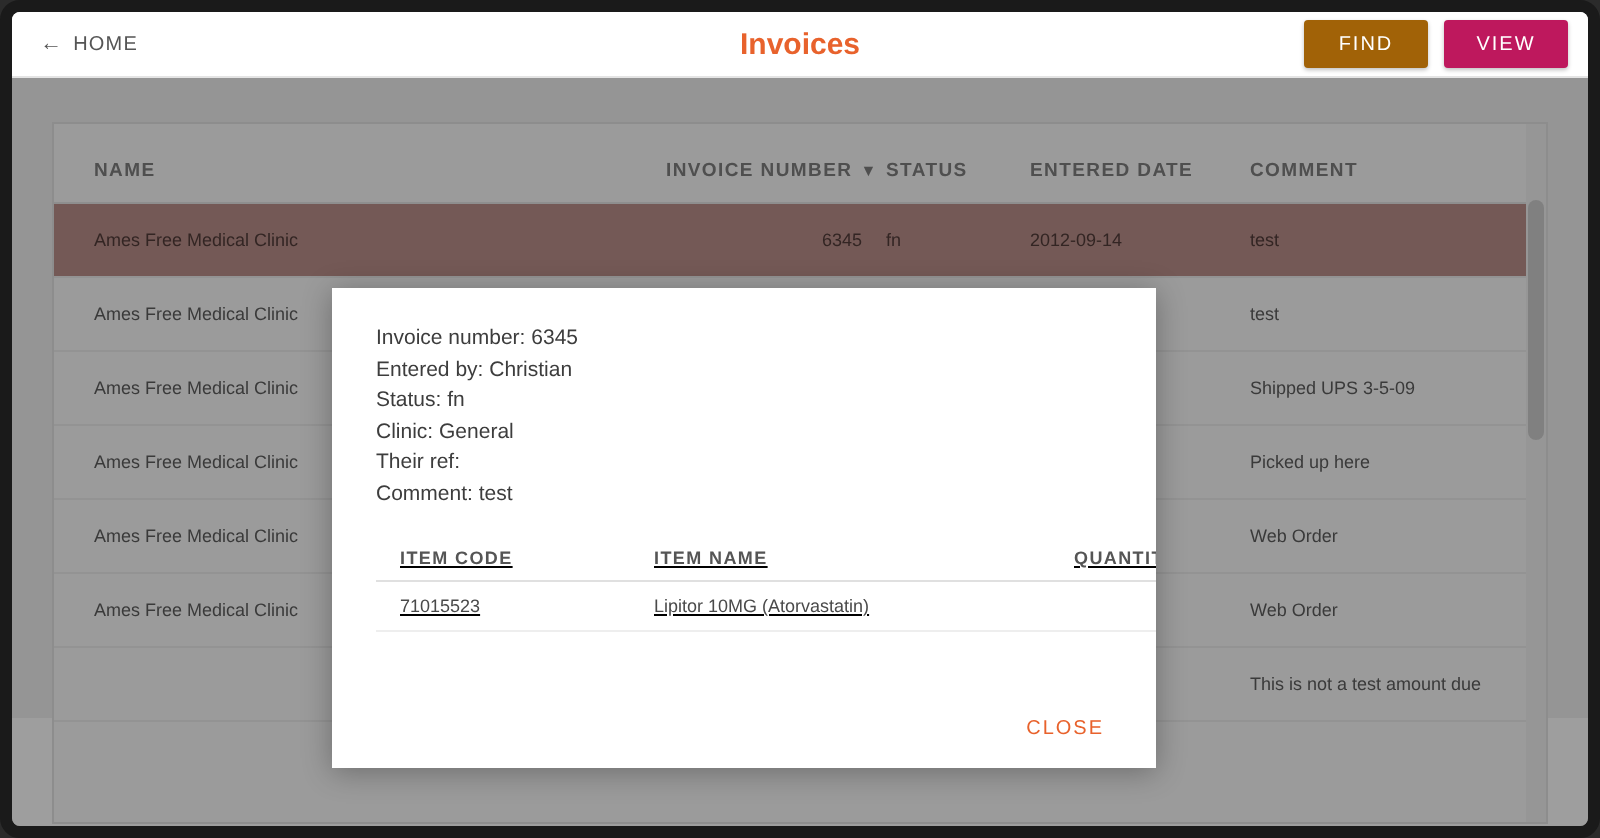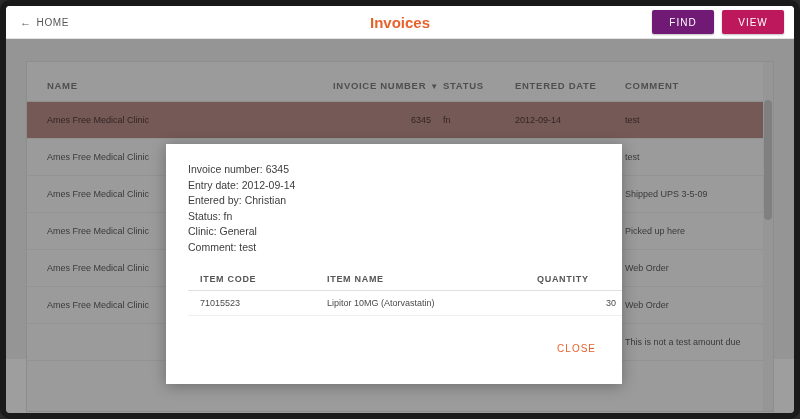--- a/index.html
+++ b/index.html
@@ -57,21 +57,21 @@
     height: 24px;
     border: none;
     border-radius: 2px;
     color: #fff;
     font-size: 10px;
     letter-spacing: 1px;
     cursor: pointer;
     font-family: "Liberation Sans", sans-serif;
     box-shadow: 0 1px 2px rgba(0,0,0,0.25);
   }
-  .btn-find { background: #701a75; }
+  .btn-find { background: #a16207; }
   .btn-view { background: #be185d; }
 
   
   .body-area {
     position: relative;
     height: 320px;
     background: #efefef;
     padding: 22px 20px 0 20px;
   }
   .card {
@@ -136,39 +136,40 @@
   
   .overlay {
     position: absolute;
     top: 33px; left: 0; right: 0; bottom: 0;
     background: rgba(40,40,40,0.45);
   }
   .modal {
     position: absolute;
     left: 160px;
     top: 138px;
-    width: 456px;
+    width: 412px;
     height: 240px;
     background: #ffffff;
     box-shadow: 0 2px 14px rgba(0,0,0,0.3);
     padding: 18px 22px 0 22px;
     overflow: hidden;
   }
   .modal .field {
     font-size: 10.5px;
     color: #3d3d3d;
     line-height: 15.5px;
     white-space: nowrap;
   }
   .modal .field .lbl { font-weight: 400; }
   table.items {
     width: 100%;
     border-collapse: collapse;
     margin-top: 13px;
     table-layout: fixed;
+    text-decoration: underline;
   }
   table.items th {
     font-size: 9px;
     color: #555;
     font-weight: 700;
     letter-spacing: 0.7px;
     text-align: left;
     padding: 6px 4px;
     border-bottom: 1px solid #e0e0e0;
   }
@@ -178,21 +179,21 @@
     padding: 7px 4px;
     border-bottom: 1px solid #eee;
   }
   .ic-code { width: 135px; padding-left: 12px !important; }
   .ic-name { width: 210px; }
   .ic-qty  { width: 95px; text-align: right; padding-right: 12px !important; }
   th.ic-qty { text-align: right; }
   .modal-footer {
     position: absolute;
     right: 18px;
-    bottom: 24px;
+    bottom: 8px;
   }
   .close-btn {
     background: none;
     border: none;
     color: #e8622c;
     font-size: 10px;
     letter-spacing: 1px;
     cursor: pointer;
     font-family: "Liberation Sans", sans-serif;
     padding: 6px 8px;
@@ -288,34 +289,34 @@
   </div>
 
   <div class="overlay"></div>
 
   <div class="modal">
     <div class="field">
       <span class="lbl">Invoice number:</span>
       <span>6345</span>
     </div>
     <div class="field">
-      <span class="lbl">Entry date:</span>
-      <span>2012-09-14</span>
-    </div>
-    <div class="field">
       <span class="lbl">Entered by:</span>
       <span>Christian</span>
     </div>
     <div class="field">
       <span class="lbl">Status:</span>
       <span>fn</span>
     </div>
     <div class="field">
       <span class="lbl">Clinic:</span>
       <span>General</span>
+    </div>
+    <div class="field">
+      <span class="lbl">Their ref:</span>
+      <span></span>
     </div>
     <div class="field">
       <span class="lbl">Comment:</span>
       <span>test</span>
     </div>
 
     <table class="items">
       <thead>
         <tr>
           <th class="ic-code">ITEM CODE</th>

